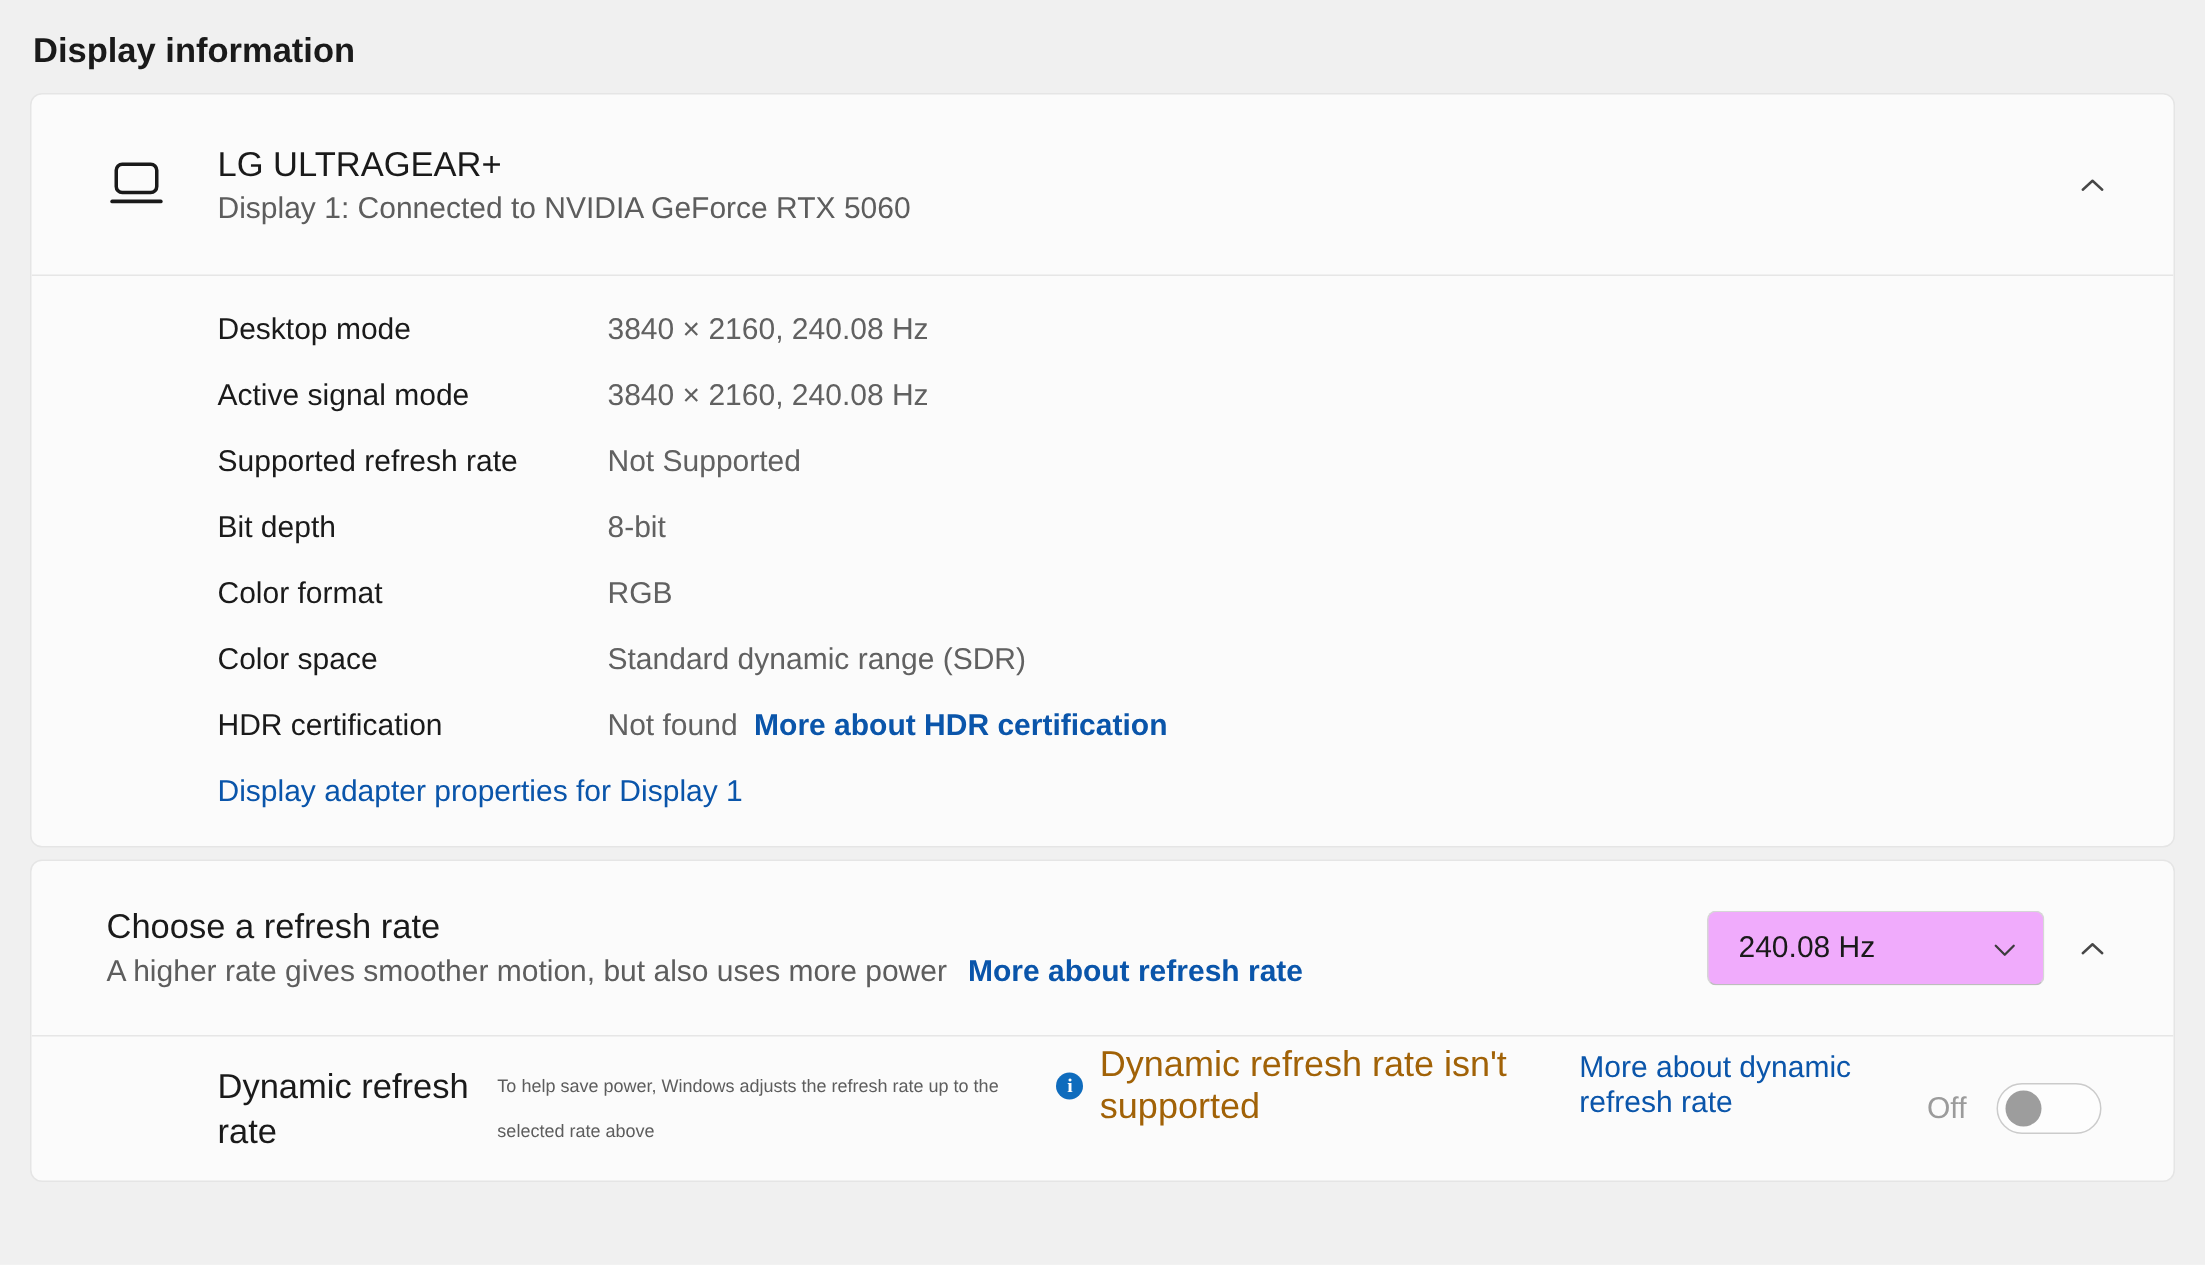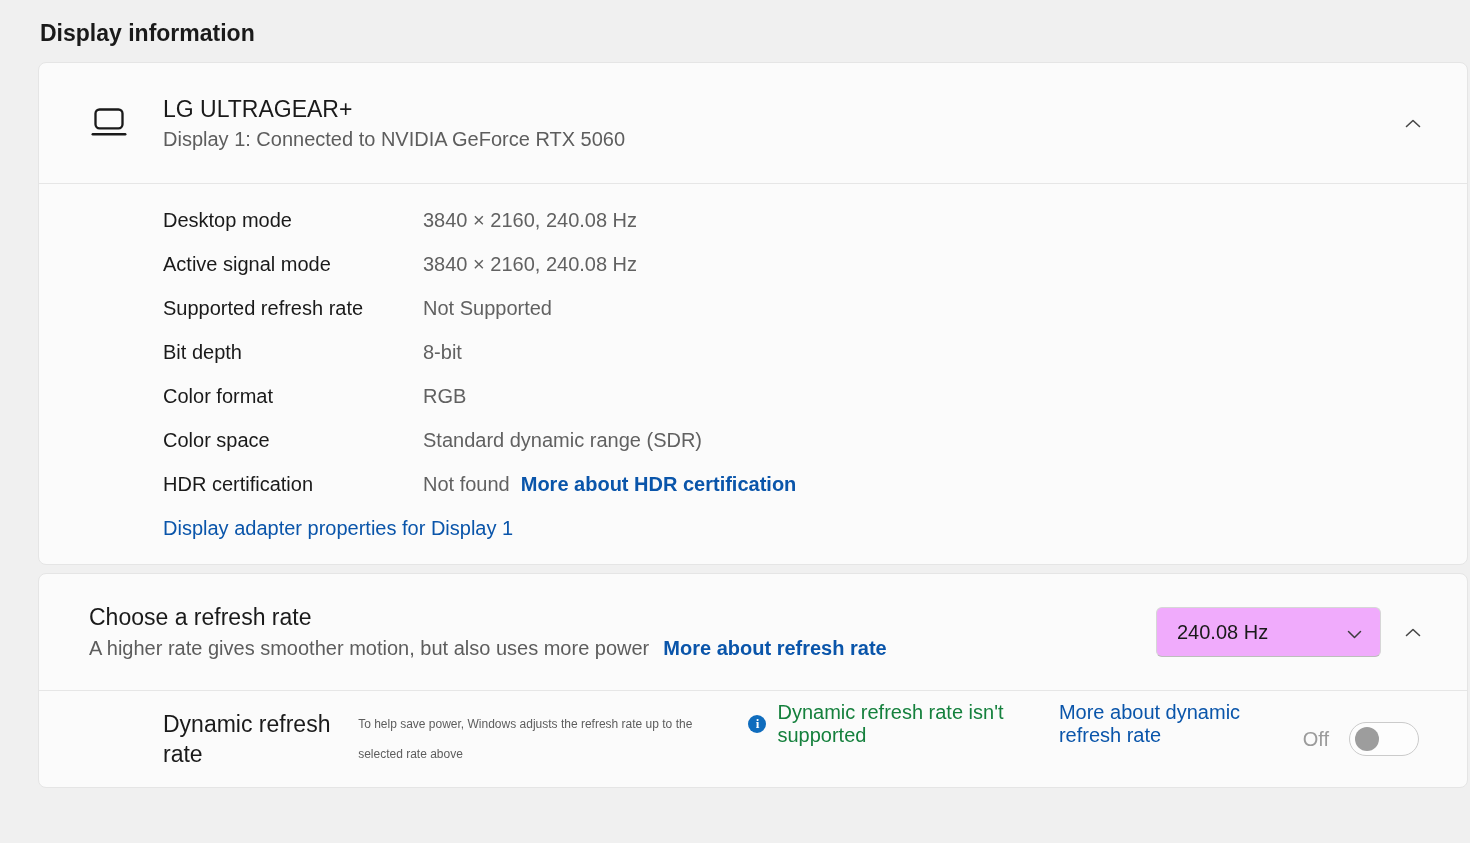--- a/index.html
+++ b/index.html
@@ -3,21 +3,21 @@
 <meta charset="utf-8">
 <style>
   * { box-sizing: border-box; margin: 0; padding: 0; }
   html, body {
     width: 1470px; height: 843px;
     background: #f0f0f0;
     font-family: "Liberation Sans", sans-serif;
     color: #1a1a1a;
     overflow: hidden;
   }
-  .page { padding: 16px 20px 0 38px; }
+  .page { padding: 16px 20px 0 20px; }
   .page-title {
     font-size: 23px;
     font-weight: 700;
     line-height: 30px;
     margin: 2px 0 14px 2px;
     color: #1a1a1a;
   }
   .card {
     background: #fbfbfb;
     border: 1px solid #e5e5e5;
@@ -104,21 +104,21 @@
   .dynamic-info-row { display: flex; align-items: center; gap: 11px; height: 30px; }
   .info-icon {
     width: 18px; height: 18px; flex: none;
     border-radius: 50%;
     background: #0f6cbd;
     color: #ffffff;
     font-size: 13px; font-weight: 700;
     display: flex; align-items: center; justify-content: center;
     font-family: "Liberation Serif", serif;
   }
-  .dynamic-status { font-size: 20px; color: #15803d; }
+  .dynamic-status { font-size: 24px; color: #a16207; }
 
   .toggle-area { margin-left: auto; display: flex; align-items: center; gap: 20px; }
   .off-label { font-size: 20px; color: #9b9b9b; }
   .toggle {
     width: 70px; height: 34px;
     border: 1px solid #cbcbcb;
     border-radius: 17px;
     background: #fdfdfd;
     position: relative;
     cursor: pointer;

